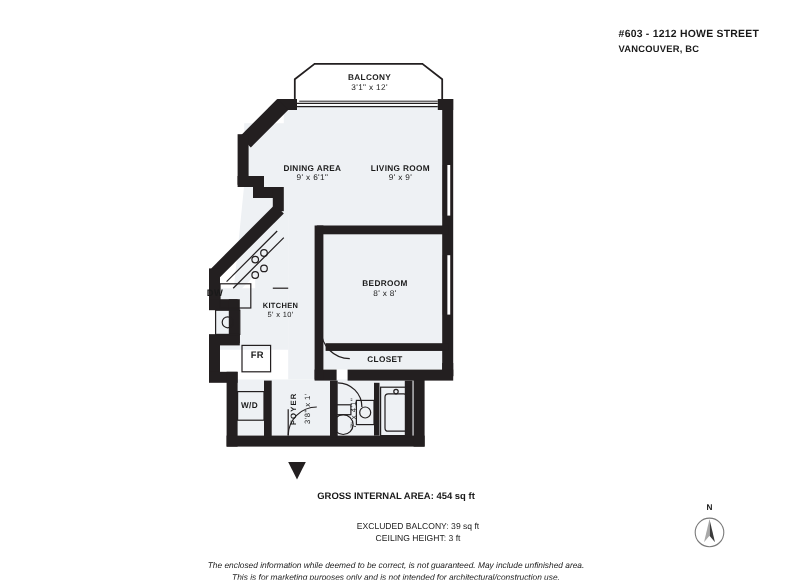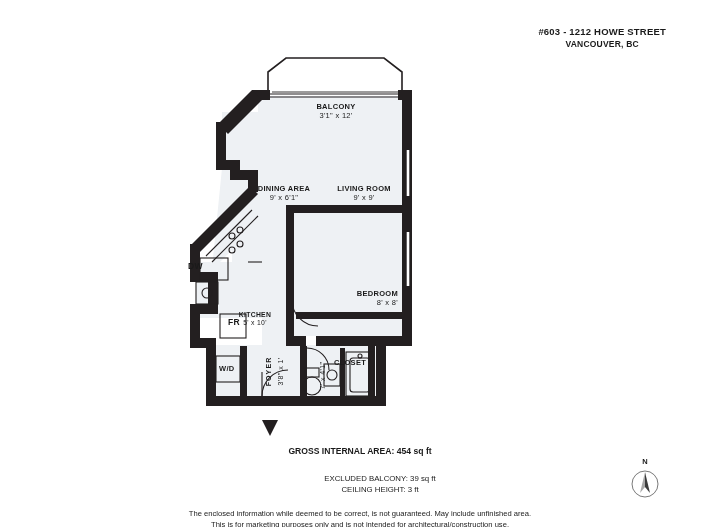--- a/index.html
+++ b/index.html
@@ -11,22 +11,22 @@
     font-family: "Liberation Sans", sans-serif;
     color: #1a1a1a;
     position: relative;
     overflow: hidden;
   }
 
   
   .header {
     position: absolute;
     top: 26px;
-    right: 54px;
-    text-align: center;
+    right: 30px;
+    text-align: left;
     line-height: 1.35;
   }
   .header .addr {
     font-size: 9.5px;
     font-weight: bold;
     letter-spacing: 0.2px;
   }
   .header .city {
     font-size: 8.5px;
     letter-spacing: 0.2px;
@@ -49,21 +49,20 @@
     text-align: center;
     line-height: 1.25;
     letter-spacing: 0.3px;
   }
   .lbl .n {
     font-size: 7.5px;
     font-weight: bold;
     text-transform: uppercase;
     display: block;
     white-space: nowrap;
-    margin-top: 36px;
   }
   .lbl .d {
     font-size: 7.5px;
     display: block;
     white-space: nowrap;
   }
   .lbl.small .n, .lbl.small .d { font-size: 6.8px; }
 
   .vert {
     position: absolute;
@@ -109,20 +108,21 @@
   .footer .sub {
     font-size: 7.8px;
     margin-bottom: 2px;
     padding-left: 40px;
   }
   .footer .disc {
     font-size: 7.6px;
     line-height: 1.5;
     margin-top: 14px;
     color: #1a1a1a;
+    font-style: italic;
   }
 
   
   .compass {
     position: absolute;
     right: 52px;
     bottom: 22px;
     width: 46px;
     height: 48px;
     text-align: center;
@@ -299,21 +299,21 @@
   <div class="lbl" style="left:236px; top:148px; width:96px;">
     <span class="n">DINING AREA</span>
     <span class="d">9' x 6'1"</span>
   </div>
 
   <div class="lbl" style="left:316px; top:148px; width:96px;">
     <span class="n">LIVING ROOM</span>
     <span class="d">9' x 9'</span>
   </div>
 
-  <div class="lbl" style="left:302px; top:253px; width:96px;text-align:right;">
+  <div class="lbl" style="left:302px; top:253px; width:96px;">
     <span class="n">BEDROOM</span>
     <span class="d">8' x 8'</span>
   </div>
 
   <div class="lbl" style="left:302px; top:322px; width:96px;">
     <span class="n">CLOSET</span>
     <span class="d"></span>
   </div>
 
   <div class="lbl small" style="left:212px; top:275px; width:86px;">

